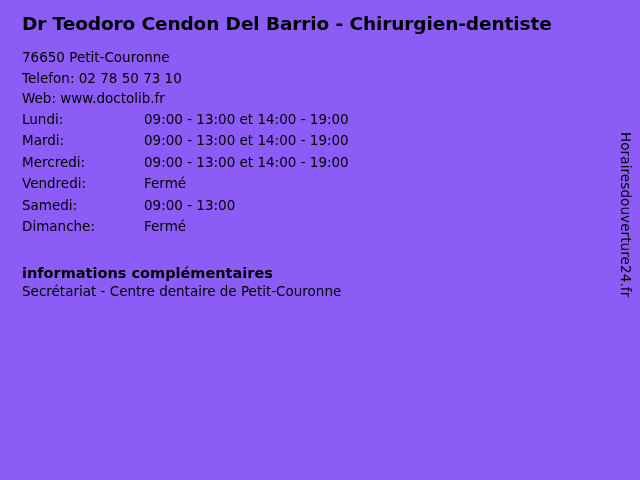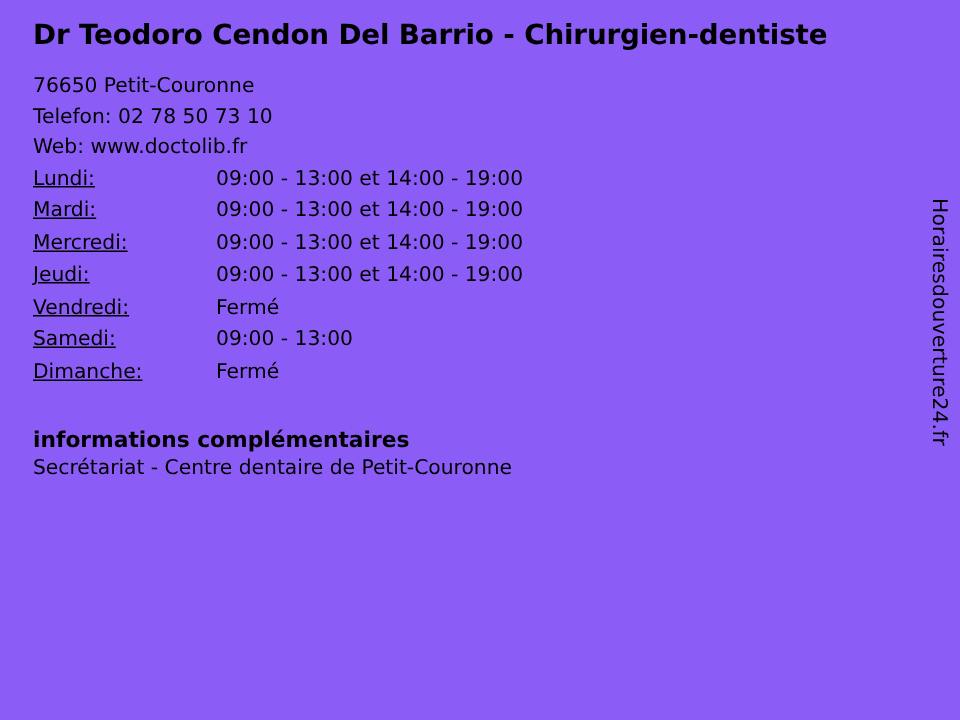--- a/index.html
+++ b/index.html
@@ -50,21 +50,20 @@
   }
   table.hours td {
     padding: 0;
     line-height: 21.5px;
     vertical-align: top;
     white-space: nowrap;
   }
   table.hours td.day {
     width: 122px;
     padding-right: 8px;
-    text-decoration: underline;
   }
   .extra-heading {
     font-size: 14.5px;
     font-weight: bold;
     margin-top: 27px;
   }
   .extra-text {
     font-size: 13.5px;
     line-height: 20px;
   }
@@ -102,24 +101,20 @@
         </tr>
         <tr>
           <td class="day">Mardi:</td>
           <td class="time">09:00 - 13:00 et 14:00 - 19:00</td>
         </tr>
         <tr>
           <td class="day">Mercredi:</td>
           <td class="time">09:00 - 13:00 et 14:00 - 19:00</td>
         </tr>
         <tr>
-          <td class="day">Jeudi:</td>
-          <td class="time">09:00 - 13:00 et 14:00 - 19:00</td>
-        </tr>
-        <tr>
           <td class="day">Vendredi:</td>
           <td class="time">Fermé</td>
         </tr>
         <tr>
           <td class="day">Samedi:</td>
           <td class="time">09:00 - 13:00</td>
         </tr>
         <tr>
           <td class="day">Dimanche:</td>
           <td class="time">Fermé</td>

